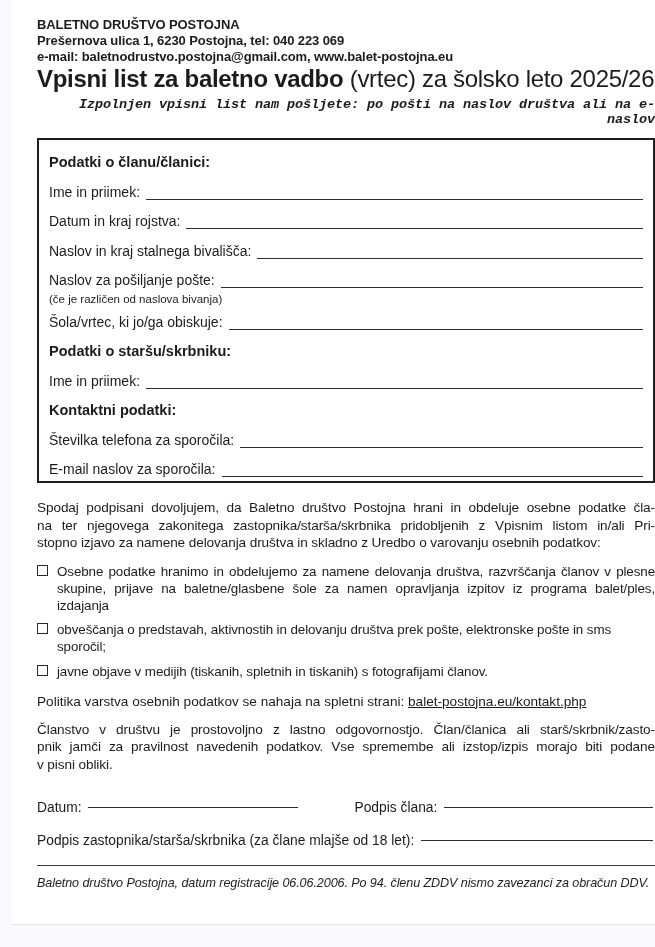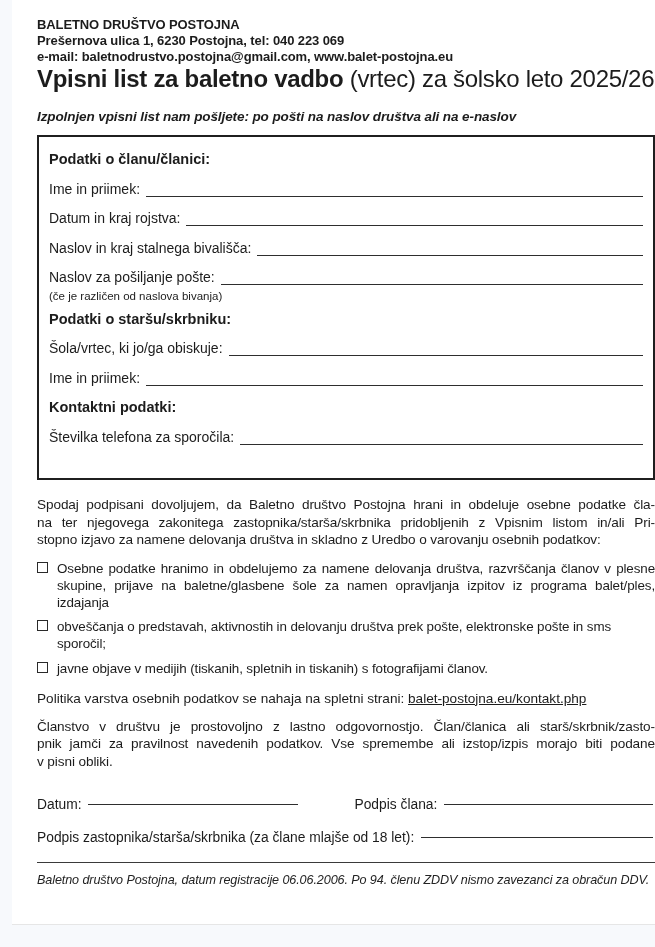--- a/index.html
+++ b/index.html
@@ -17,21 +17,21 @@
     border-right:1px solid #dcdcdc;
     border-bottom:1px solid #e6e6e6;
     box-sizing:border-box;
     padding:17px 2px 0 25px;
   }
   
   .hdr{font-weight:bold;font-size:13px;line-height:16px;letter-spacing:-0.1px;}
   
   .title{font-size:24px;line-height:28px;letter-spacing:-0.3px;white-space:nowrap;}
   .title .tb{font-weight:bold;}
-  .subtitle{margin-top:16px;font-size:13.5px;font-weight:bold;font-style:italic;text-align:left;letter-spacing:-0.1px;}
+  .subtitle{margin-top:4px;font-size:13.5px;font-weight:bold;font-style:italic;text-align:right;letter-spacing:-0.1px;font-family:Liberation Mono, monospace;}
   
   .mbox{
     margin-top:11px;height:345px;box-sizing:border-box;
     border:2px solid #1f1f1f;
     padding:12px 8px 0 10px;
     overflow:hidden;
   }
   .brow{display:flex;align-items:flex-end;height:21px;margin-bottom:8.5px;}
   .brow .lbl{font-size:14px;line-height:21px;white-space:nowrap;}
   .brow .sec{font-size:14.5px;font-weight:bold;line-height:21px;white-space:nowrap;}
@@ -91,35 +91,39 @@
     <div class="brow">
       <span class="lbl">Naslov in kraj stalnega bivališča:</span>
       <span class="fline"></span>
     </div>
     <div class="brow">
       <span class="lbl">Naslov za pošiljanje pošte:</span>
       <span class="fline"></span>
     </div>
     <div class="bnote">(če je različen od naslova bivanja)</div>
     <div class="brow">
-      <span class="sec">Podatki o staršu/skrbniku:</span>
+      <span class="lbl">Šola/vrtec, ki jo/ga obiskuje:</span>
+      <span class="fline"></span>
     </div>
     <div class="brow">
-      <span class="lbl">Šola/vrtec, ki jo/ga obiskuje:</span>
-      <span class="fline"></span>
+      <span class="sec">Podatki o staršu/skrbniku:</span>
     </div>
     <div class="brow">
       <span class="lbl">Ime in priimek:</span>
       <span class="fline"></span>
     </div>
     <div class="brow">
       <span class="sec">Kontaktni podatki:</span>
     </div>
     <div class="brow">
       <span class="lbl">Številka telefona za sporočila:</span>
+      <span class="fline"></span>
+    </div>
+    <div class="brow">
+      <span class="lbl">E-mail naslov za sporočila:</span>
       <span class="fline"></span>
     </div>
   </div>
 
   <div class="para">
     <div class="jl">Spodaj podpisani dovoljujem, da Baletno društvo Postojna hrani in obdeluje osebne podatke čla-</div>
     <div class="jl">na ter njegovega zakonitega zastopnika/starša/skrbnika pridobljenih z Vpisnim listom in/ali Pri-</div>
     <div>stopno izjavo za namene delovanja društva in skladno z Uredbo o varovanju osebnih podatkov:</div>
   </div>
 

